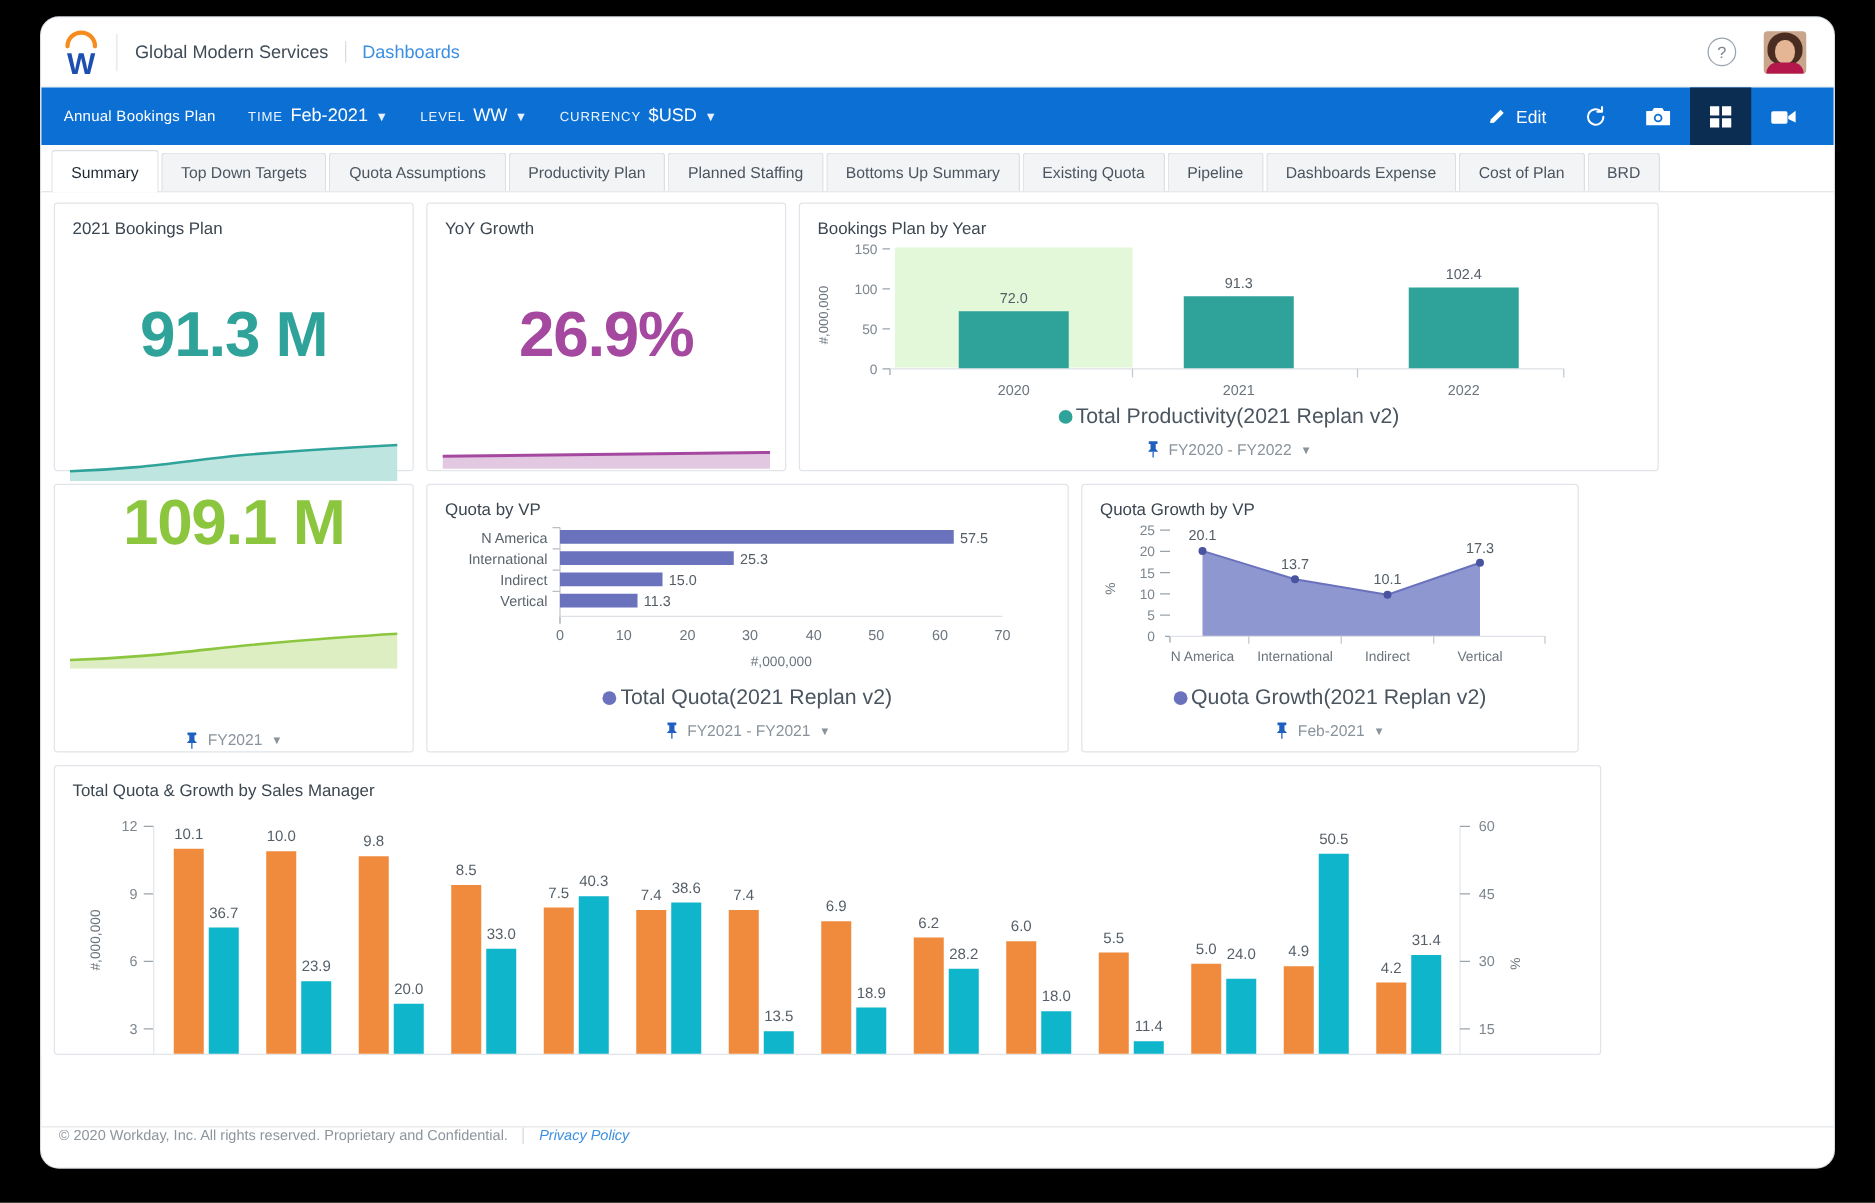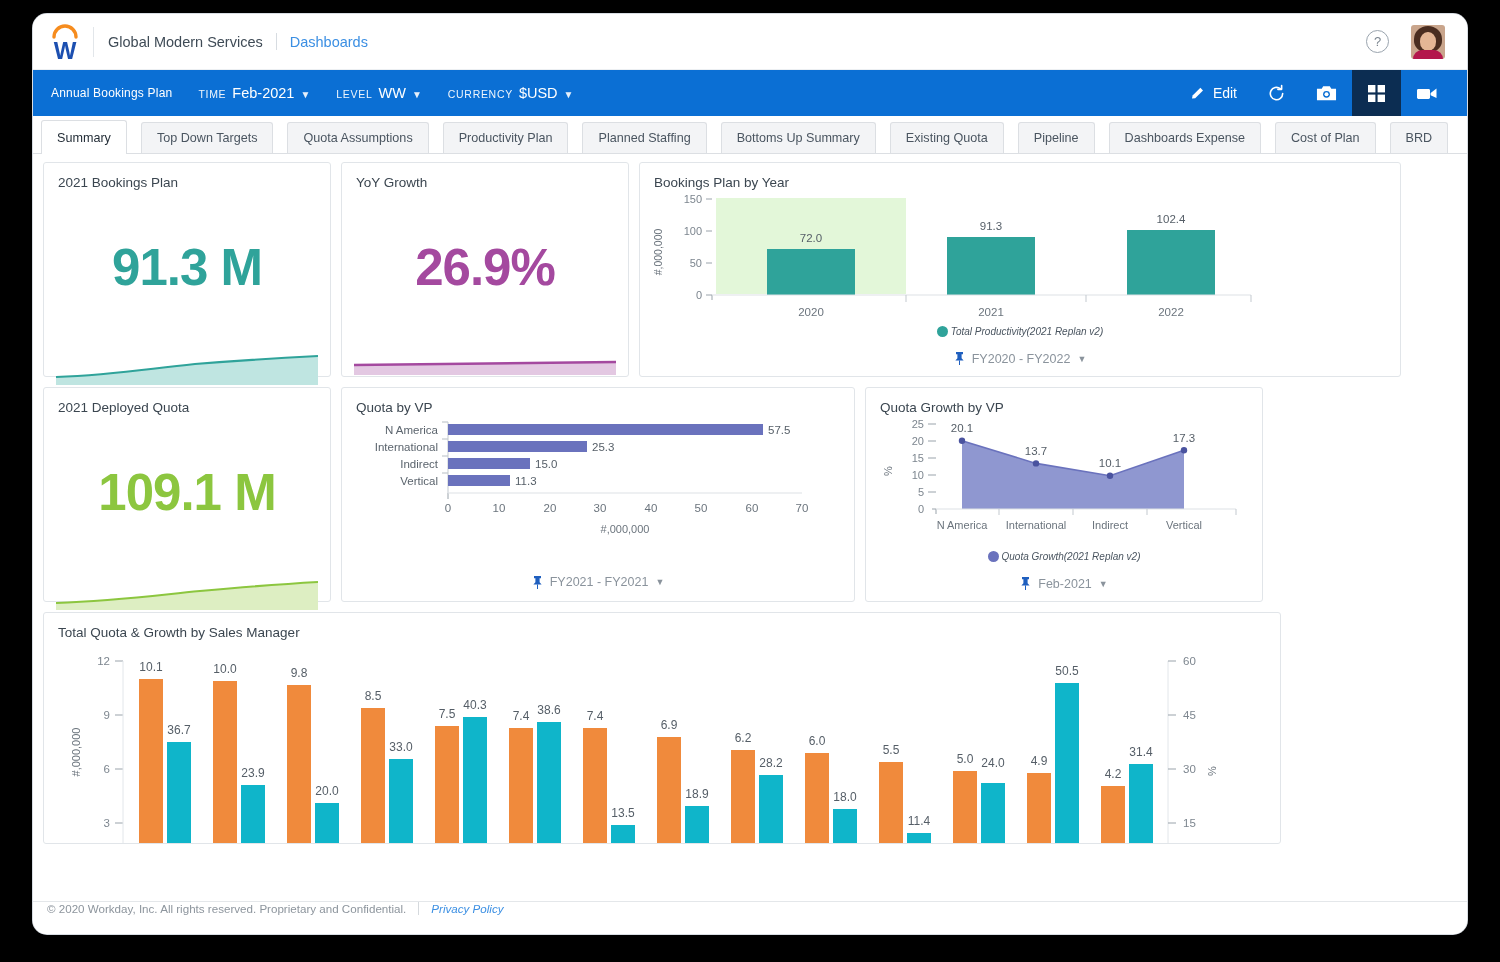--- a/index.html
+++ b/index.html
@@ -67,42 +67,42 @@
   .tool svg { display: block; }
 
   
   .tabstrip {
     display: flex; align-items: flex-end; height: 38px;
     padding: 0 8px; background: #fff; border-bottom: 1px solid #dcdfe3;
   }
   .tab {
     height: 31px; padding: 0 15px; display: flex; align-items: center;
     font-size: 12.6px; color: #4a5560; background: #f3f4f6;
-    border: 1px solid #dcdfe3; border-bottom: none; margin-right: 14px;
+    border: 1px solid #dcdfe3; border-bottom: none; margin-right: 2px;
     border-radius: 3px 3px 0 0; cursor: pointer; white-space: nowrap;
   }
   .tab.sel { background: #fff; color: #1f2933; height: 34px; position: relative; top: 1px; }
 
   
   .canvas { padding: 8px 10px 0 10px; background: #fff; }
   .row { display: flex; gap: 10px; margin-bottom: 10px; }
   .card { border: 1px solid #e1e5e9; border-radius: 3px; background: #fff; }
   .card-title { font-size: 13.5px; color: #3b4650; padding: 12px 0 0 14px; }
 
   .kpi { width: 288px; height: 215px; display: flex; flex-direction: column; gap: 48px; }
   .kpi-val { flex: 1; display: flex; align-items: center; justify-content: center;
              font-size: 51px; font-weight: bold; letter-spacing: -1px; padding-bottom: 6px; }
   .kpi-spark { height: 34px; padding: 0 12px; }
   .kpi-foot { height: 38px; display: flex; align-items: center; justify-content: center; gap: 7px; font-size: 12.5px; color: #8a939c; }
   .pin { flex: 0 0 auto; }
   .caret { font-size: 9px; color: #8a939c; }
 
   .chartcard { height: 215px; display: flex; flex-direction: column; }
   .chart-body { flex: 1; }
-  .legend { display: flex; align-items: center; justify-content: center; gap: 3px; font-size: 10px; color: #4a5560; font-style: italic; }
+  .legend { display: flex; align-items: center; justify-content: center; gap: 3px; font-size: 17px; color: #4a5560; }
   .legend .dot { width: 11px; height: 11px; border-radius: 50%; }
 
   .wide { width: 1238px; }
   .bigcard { height: 232px; overflow: hidden; }
 
   
   .footer {
     position: absolute; left: 0; right: 0; bottom: 0; height: 33px;
     background: #fff; border-top: 1px solid #e4e7ea;
     display: flex; align-items: flex-start; padding-left: 14px; gap: 12px;
@@ -246,21 +246,21 @@
         <div class="kpi-foot">
           <svg class="pin" width="11" height="15" viewBox="0 0 11 15">
             <path d="M2 1 h7 v2.2 H7.6 v4 L9.6 9.4 H1.4 L3.4 7.2 v-4 H2 Z" fill="#1f5fbf"></path>
             <rect x="5" y="9.4" width="1" height="4.6" fill="#1f5fbf"></rect>
           </svg>
           <span>FY2021</span>
           <span class="caret">▼</span>
         </div>
       </div>
 
-      <div class="card chartcard" style="width:762px">
+      <div class="card chartcard" style="width:688px">
         <div class="card-title">Bookings Plan by Year</div>
         <div class="chart-body">
           <svg width="634" height="128" viewBox="0 0 634 128">
             <rect x="76" y="8" width="190" height="96" fill="#e3f7d9"></rect>
             <text x="62" y="13" font-size="11" fill="#7d868f" text-anchor="end">150</text>
             <text x="62" y="45" font-size="11" fill="#7d868f" text-anchor="end">100</text>
             <text x="62" y="77" font-size="11" fill="#7d868f" text-anchor="end">50</text>
             <text x="62" y="109" font-size="11" fill="#7d868f" text-anchor="end">0</text>
             <line x1="66" y1="9" x2="72" y2="9" stroke="#9aa3ab"></line>
             <line x1="66" y1="41" x2="72" y2="41" stroke="#9aa3ab"></line>
@@ -294,21 +294,20 @@
           </svg>
           <span>FY2020 - FY2022</span>
           <span class="caret">▼</span>
         </div>
       </div>
     </div>
 
     <div class="row">
 
       <div class="card kpi">
-        <div class="card-title">2021 Deployed Quota</div>
         <div class="kpi-val" style="color:#8cc63f">109.1 M</div>
         <div class="kpi-spark">
           <svg width="100%" height="34" viewBox="0 0 264 34" preserveAspectRatio="none">
             <path d="M0,27 C60,25 95,20 145,15 C190,11 228,8 264,6 L264,34 L0,34 Z" fill="#ddeec2"></path>
             <path d="M0,27 C60,25 95,20 145,15 C190,11 228,8 264,6" fill="none" stroke="#8cc63f" stroke-width="2.1"></path>
           </svg>
         </div>
         <div class="kpi-foot">
           <svg class="pin" width="11" height="15" viewBox="0 0 11 15">
             <path d="M2 1 h7 v2.2 H7.6 v4 L9.6 9.4 H1.4 L3.4 7.2 v-4 H2 Z" fill="#1f5fbf"></path>
@@ -345,20 +344,24 @@
             <text x="106" y="97" font-size="11.5" fill="#6b747d" text-anchor="middle">0</text>
             <text x="157" y="97" font-size="11.5" fill="#6b747d" text-anchor="middle">10</text>
             <text x="208" y="97" font-size="11.5" fill="#6b747d" text-anchor="middle">20</text>
             <text x="258" y="97" font-size="11.5" fill="#6b747d" text-anchor="middle">30</text>
             <text x="309" y="97" font-size="11.5" fill="#6b747d" text-anchor="middle">40</text>
             <text x="359" y="97" font-size="11.5" fill="#6b747d" text-anchor="middle">50</text>
             <text x="410" y="97" font-size="11.5" fill="#6b747d" text-anchor="middle">60</text>
             <text x="460" y="97" font-size="11.5" fill="#6b747d" text-anchor="middle">70</text>
             <text x="283" y="118" font-size="11" fill="#6b747d" text-anchor="middle">#,000,000</text>
           </svg>
+        </div>
+        <div class="legend" style="height:22px">
+          <span class="dot" style="background:#6a72bd"></span>
+          <span>Total Quota(2021 Replan v2)</span>
         </div>
         <div class="kpi-foot">
           <svg class="pin" width="11" height="15" viewBox="0 0 11 15">
             <path d="M2 1 h7 v2.2 H7.6 v4 L9.6 9.4 H1.4 L3.4 7.2 v-4 H2 Z" fill="#1f5fbf"></path>
             <rect x="5" y="9.4" width="1" height="4.6" fill="#1f5fbf"></rect>
           </svg>
           <span>FY2021 - FY2021</span>
           <span class="caret">▼</span>
         </div>
       </div>

